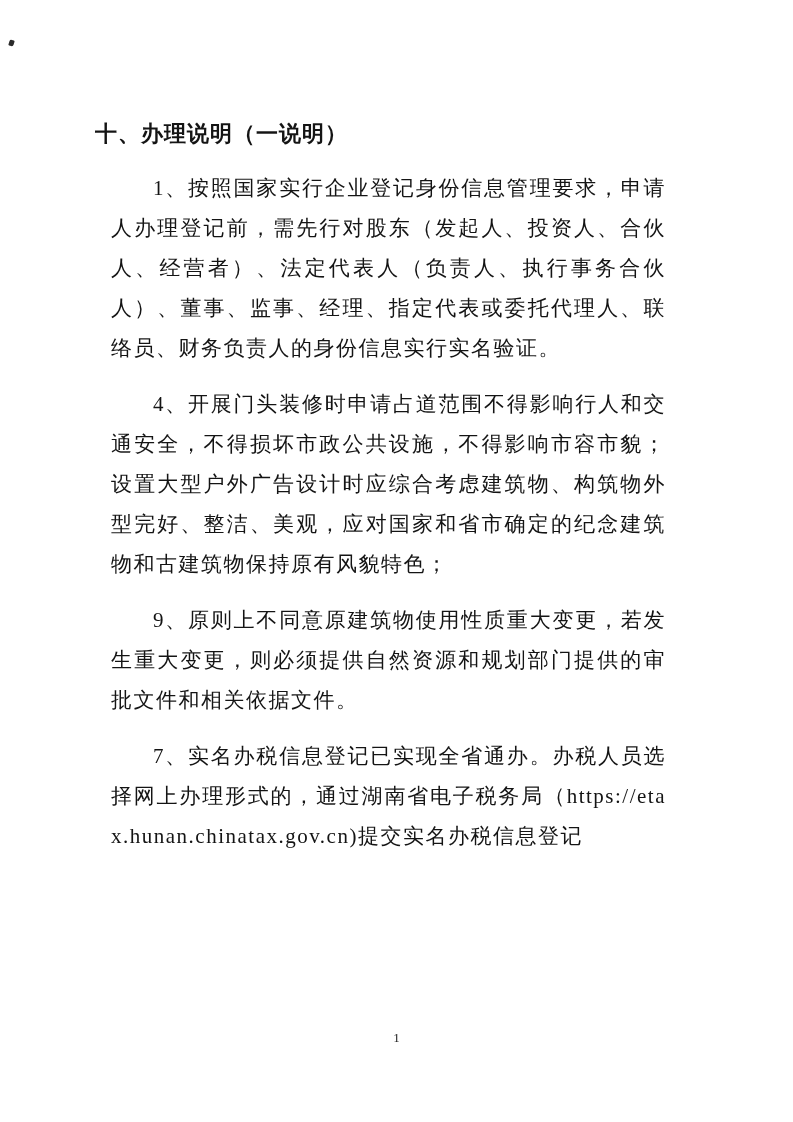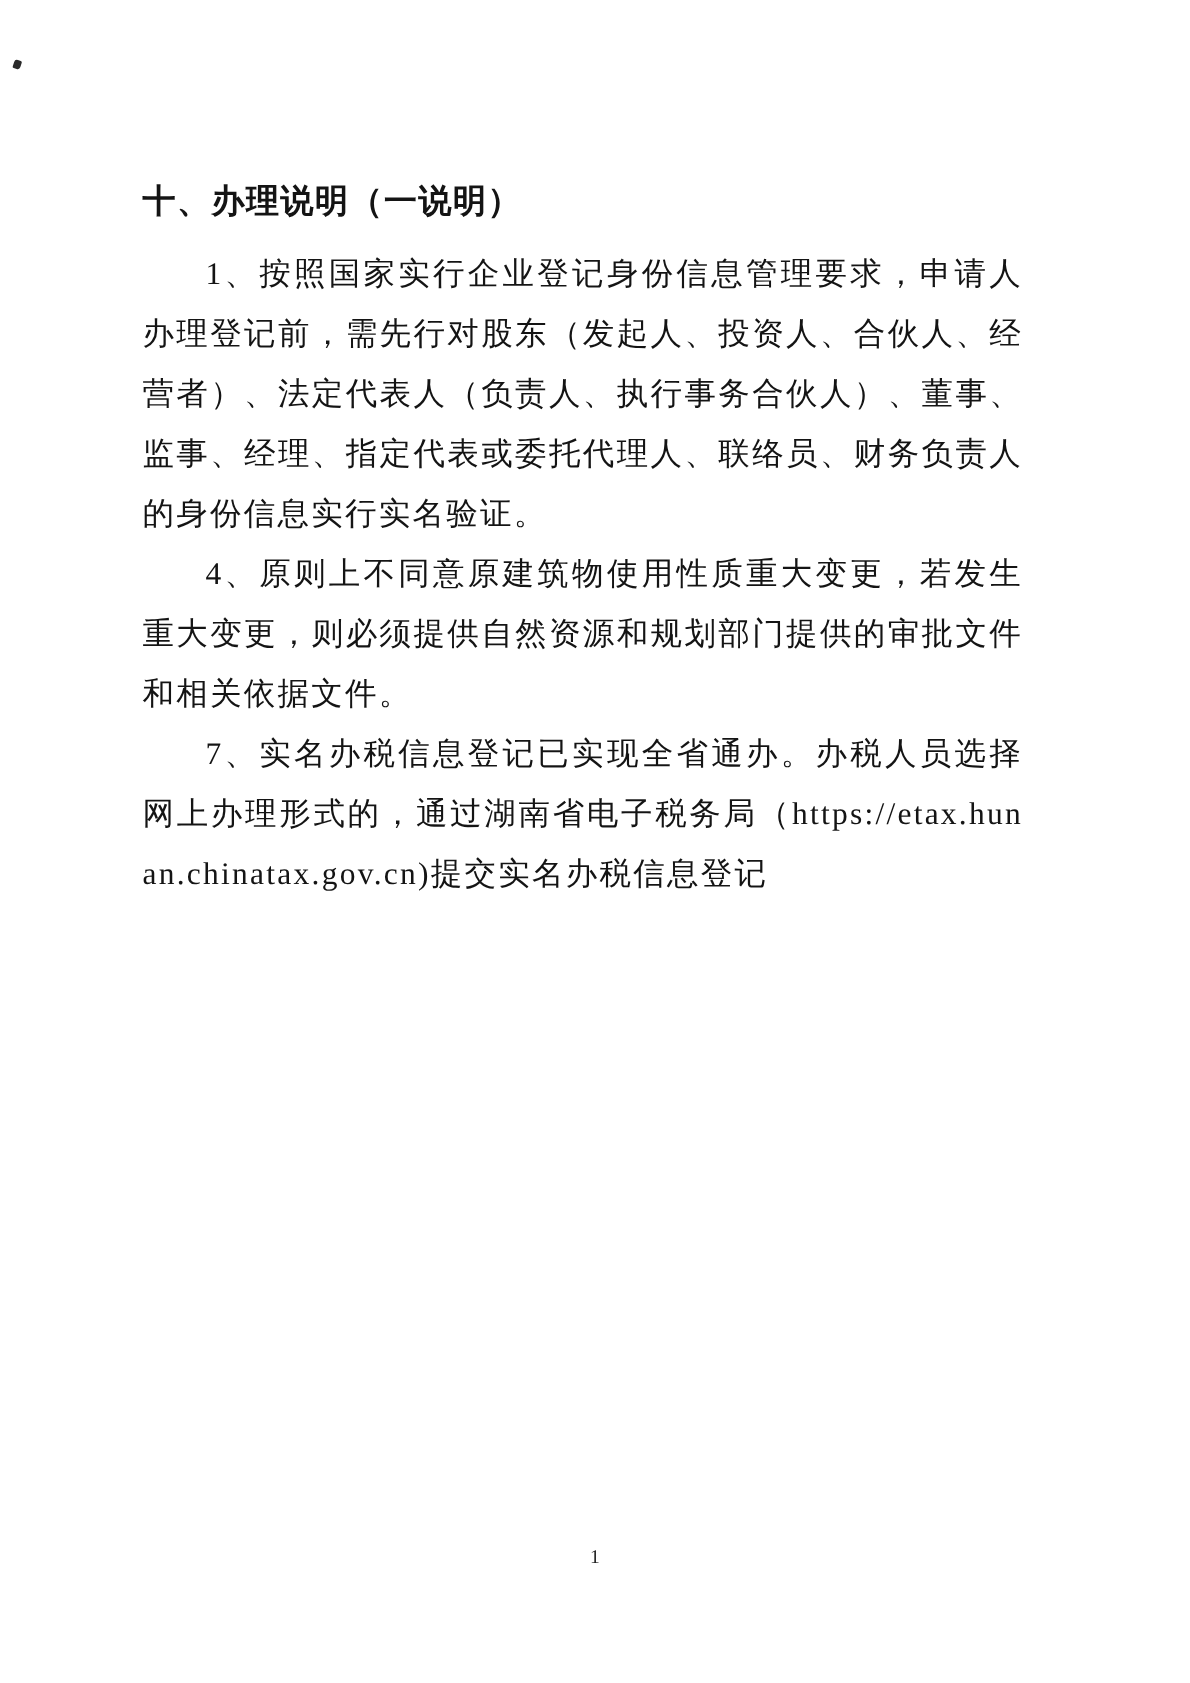--- a/index.html
+++ b/index.html
@@ -21,21 +21,21 @@
   .heading {
     font-size: 22px;
     font-weight: bold;
     margin: 0 0 10px 0;
     letter-spacing: 1px;
     line-height: 36px;
   }
   .para {
     font-size: 21px;
     line-height: 40px;
-    margin: 0;
+    margin: 16px;
     text-indent: 2em;
     text-align: justify;
     text-justify: inter-character;
     letter-spacing: 1.5px;
     word-break: break-all;
   }
   .page-number {
     position: absolute;
     bottom: 76px;
     left: 0;
@@ -61,20 +61,21 @@
 
 <div class="page">
   <span class="scan-artifact"></span>
 
   <h1 class="heading">十、办理说明（一说明）</h1>
 
   <p class="para">1、按照国家实行企业登记身份信息管理要求，申请人办理登记前，需先行对股东（发起人、投资人、合伙人、经营者）、法定代表人（负责人、执行事务合伙人）、董事、监事、经理、指定代表或委托代理人、联络员、财务负责人的身份信息实行实名验证。</p>
 
 
 
+  <p class="para">4、开展门头装修时申请占道范围不得影响行人和交通安全，不得损坏市政公共设施，不得影响市容市貌；设置大型户外广告设计时应综合考虑建筑物、构筑物外型完好、整洁、美观，应对国家和省市确定的纪念建筑物和古建筑物保持原有风貌特色；</p>
 
-  <p class="para">4、原则上不同意原建筑物使用性质重大变更，若发生重大变更，则必须提供自然资源和规划部门提供的审批文件和相关依据文件。</p>
+  <p class="para">9、原则上不同意原建筑物使用性质重大变更，若发生重大变更，则必须提供自然资源和规划部门提供的审批文件和相关依据文件。</p>
 
 
   <p class="para">7、实名办税信息登记已实现全省通办。办税人员选择网上办理形式的，通过湖南省电子税务局（https://etax.hunan.chinatax.gov.cn)提交实名办税信息登记</p>
 
   <div class="page-number">1</div>
 </div>
 
 </body></html>

